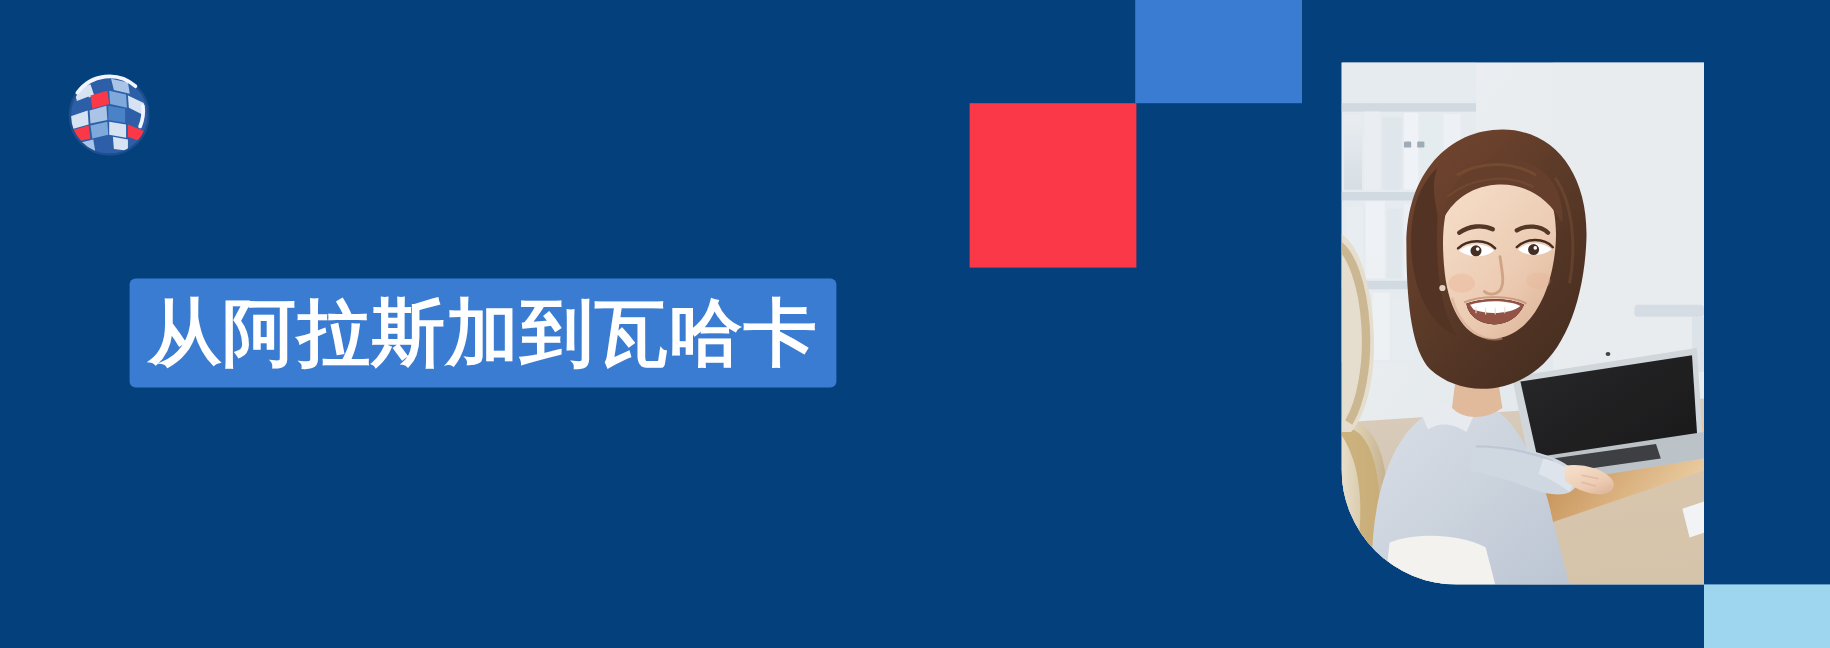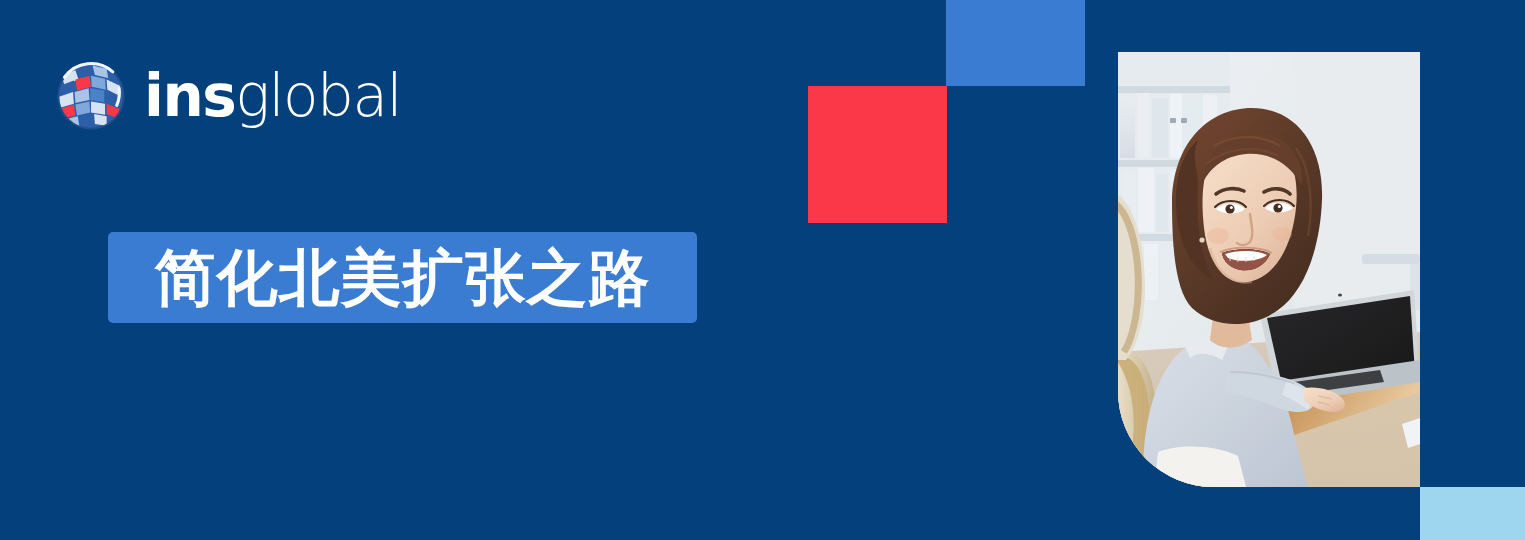--- a/index.html
+++ b/index.html
@@ -115,25 +115,24 @@
             <path d="M16 80 L33 76 L35 88 L20 91 Z" fill="#A9C4E6"></path>
             <path d="M35 76 L52 73 L53 86 L37 89 Z" fill="#2C5FA8"></path>
             <path d="M54 73 L70 76 L70 88 L55 86 Z" fill="#D7E3F2"></path>
           </g>
         </g>
         <circle cx="50" cy="50" r="42" fill="none" stroke="#1E4E8C" stroke-width="2.5"></circle>
         <path d="M16 26 A42 42 0 0 1 78 19" fill="none" stroke="#F2F6FC" stroke-width="4" stroke-linecap="round"></path>
         <path d="M86 40 A42 42 0 0 1 83 62" fill="none" stroke="#F2F6FC" stroke-width="4" stroke-linecap="round"></path>
       </svg>
     </span>
-    <span class="logo-text"><span class="b">ins</span><span class="l">global</span></span>
   </div>
 
   <div class="headline-box">
-    <div class="headline">简化北美扩张之路</div>
+    <div class="headline">从阿拉斯加到瓦哈卡</div>
   </div>
 
 
   <div class="photo">
     <svg viewBox="0 0 302 435" xmlns="http://www.w3.org/2000/svg" preserveAspectRatio="xMidYMid slice">
       <defs>
         <linearGradient id="wallG" x1="0" y1="0" x2="1" y2="1">
           <stop offset="0%" stop-color="#eef1f4"></stop>
           <stop offset="55%" stop-color="#e3e8ec"></stop>
           <stop offset="100%" stop-color="#dfe5ea"></stop>

